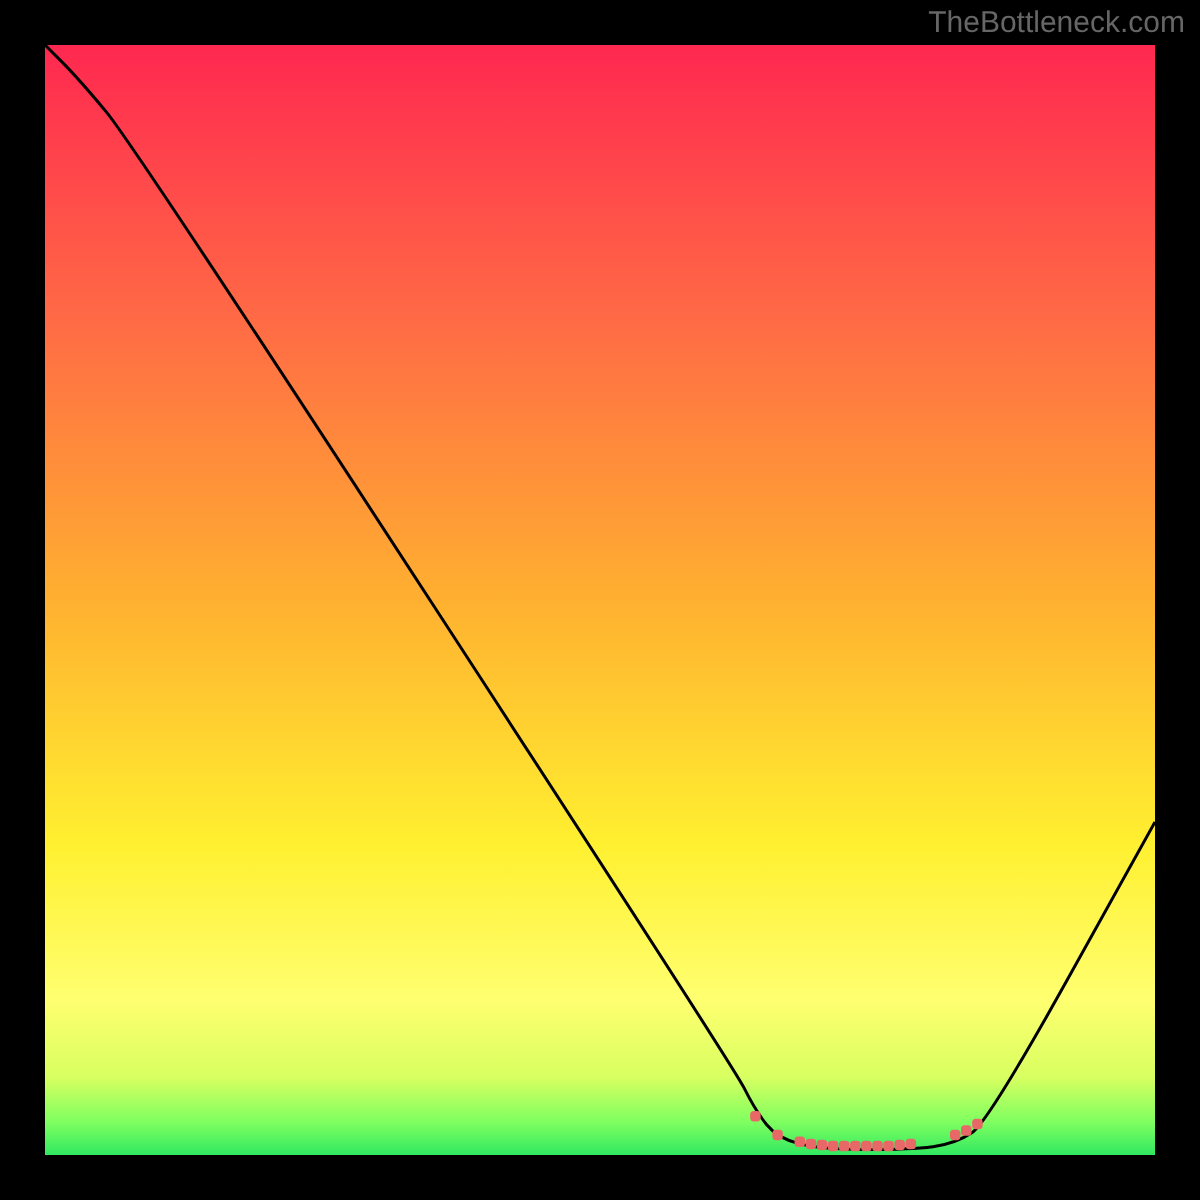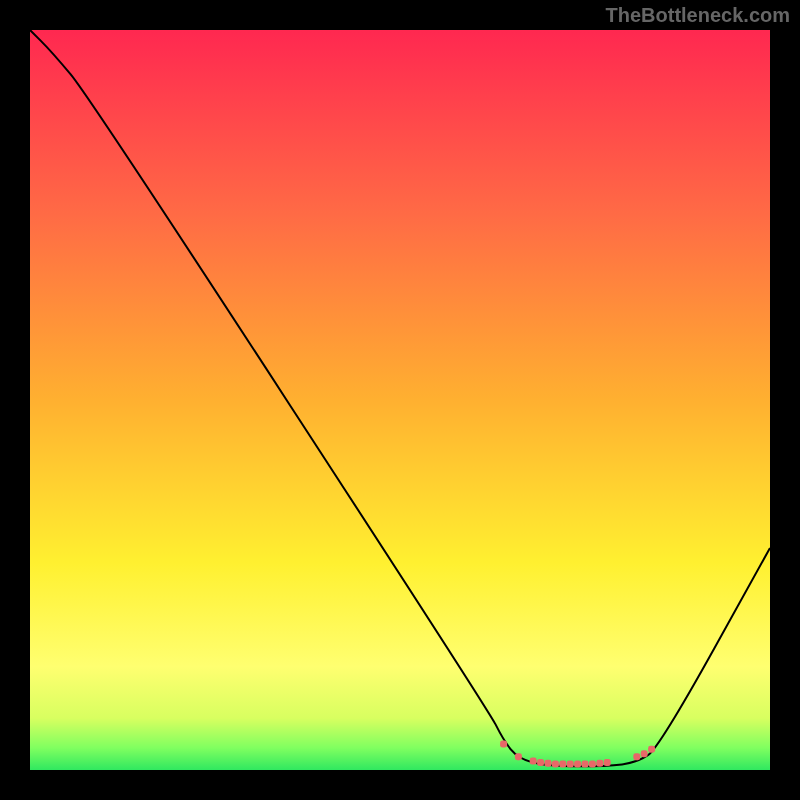--- a/index.html
+++ b/index.html
@@ -9,21 +9,21 @@
     background: #000;
     position: relative;
     font-family: Arial, sans-serif;
   }
   .watermark {
     position: absolute;
     top: 4px;
     right: 10px;
     color: #666;
     font-size: 20px;
-    font-weight: bold;
+    font-weight: normal;
     z-index: 10;
   }
   .plot-area {
     position: absolute;
     left: 30px;
     top: 30px;
     width: 740px;
     height: 740px;
     overflow: hidden;
   }

